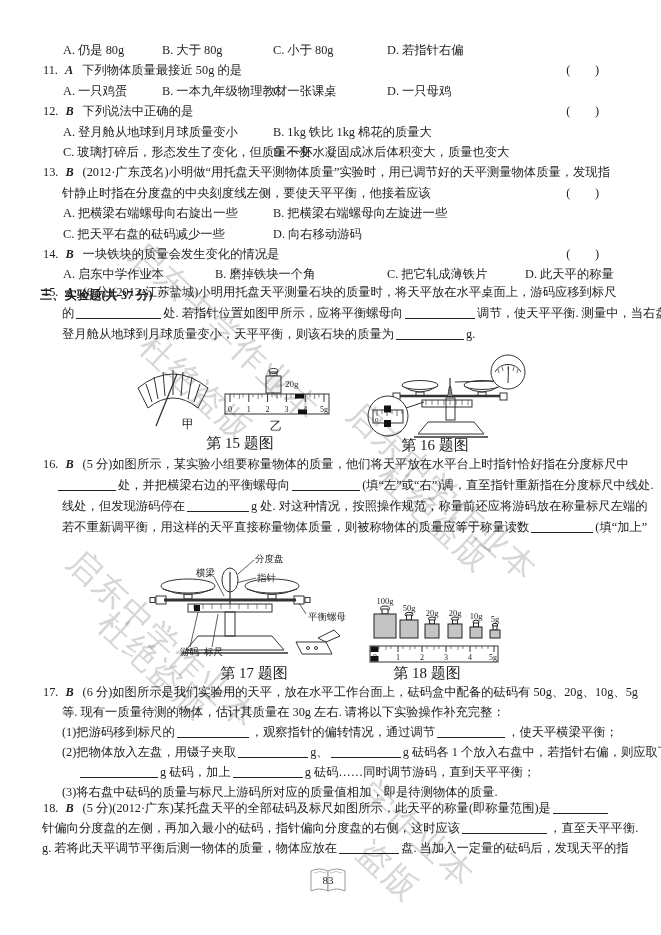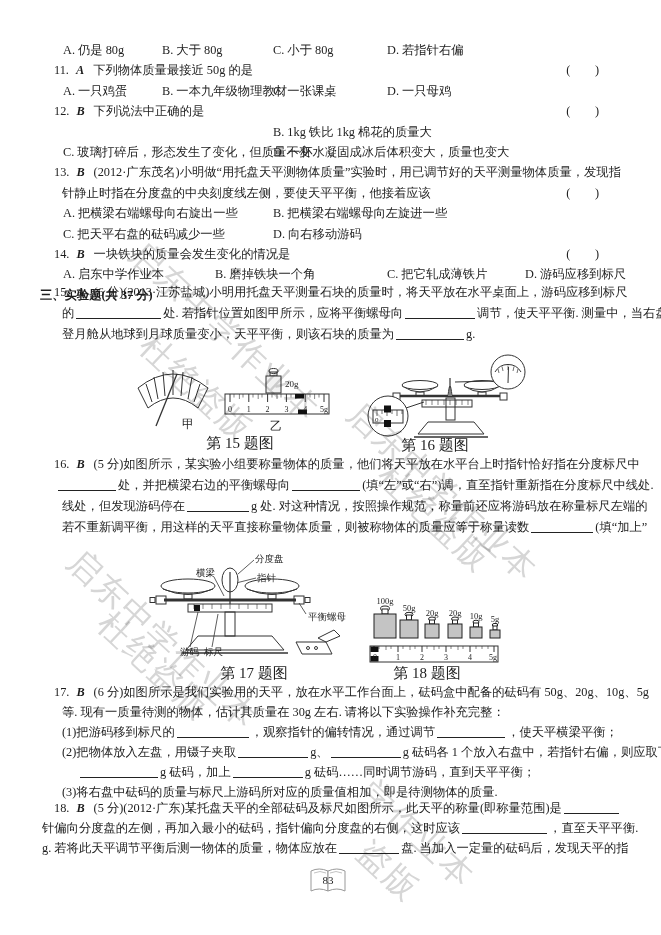--- a/index.html
+++ b/index.html
@@ -5,21 +5,21 @@
   html,body{margin:0;padding:0;background:#9a9a9a;}
   .page{position:relative;width:661px;height:935px;background:#ffffff;overflow:hidden;
         font-family:"Liberation Serif","DejaVu Serif",serif;color:#1d1d1d;}
   .sec{position:absolute;left:40px;width:581px;z-index:2;}
   .ln{position:relative;white-space:nowrap;font-size:12.3px;}
   .s1 .ln{line-height:20.4px;height:20.4px;}
   .s2 .ln{line-height:21px;height:21px;}
   .s3 .ln{line-height:21px;height:21px;}
   .s4 .ln{line-height:20px;height:20px;}
   .s5 .ln{line-height:20px;height:20px;}
-  .qnum{margin-left:14px;font-family:Liberation Serif, serif;}
+  .qnum{margin-left:3px;font-family:Liberation Serif, serif;}
   .qans{font-weight:bold;font-style:italic;margin:0 9px 0 7px;}
   .qstem{}
   .bracket{position:absolute;right:22px;}
   .opt{position:absolute;white-space:nowrap;}
   .cont{padding-left:22px;}
   .cont0{padding-left:2px;}
   .ind38{padding-left:38px;}
   .sect-title{font-weight:bold;}
   .blank{display:inline-block;border-bottom:1px solid #222;height:12px;vertical-align:-2px;margin:0 2px;}
   .figblock{position:absolute;left:0;width:661px;z-index:2;}
@@ -60,20 +60,21 @@
       <span class="opt" style="left:23px">A. 一只鸡蛋</span>
       <span class="opt" style="left:122px">B. 一本九年级物理教材</span>
       <span class="opt" style="left:233px">C. 一张课桌</span>
       <span class="opt" style="left:347px">D. 一只母鸡</span>
     </div>
     <div class="ln">
       <span class="qnum">12.</span><span class="qans">B</span><span class="qstem">下列说法中正确的是</span>
       <span class="bracket">(　　)</span>
     </div>
     <div class="ln">
+      <span class="opt" style="left:23px">A. 登月舱从地球到月球质量变小</span>
       <span class="opt" style="left:233px">B. 1kg 铁比 1kg 棉花的质量大</span>
     </div>
     <div class="ln">
       <span class="opt" style="left:23px">C. 玻璃打碎后，形态发生了变化，但质量不变</span>
       <span class="opt" style="left:233px">D. 一杯水凝固成冰后体积变大，质量也变大</span>
     </div>
     <div class="ln">
       <span class="qnum">13.</span><span class="qans">B</span><span class="qstem">(2012·广东茂名)小明做“用托盘天平测物体质量”实验时，用已调节好的天平测量物体质量，发现指</span>
     </div>
     <div class="ln cont">
@@ -89,21 +90,21 @@
       <span class="opt" style="left:233px">D. 向右移动游码</span>
     </div>
     <div class="ln">
       <span class="qnum">14.</span><span class="qans">B</span><span class="qstem">一块铁块的质量会发生变化的情况是</span>
       <span class="bracket">(　　)</span>
     </div>
     <div class="ln">
       <span class="opt" style="left:23px">A. 启东中学作业本</span>
       <span class="opt" style="left:175px">B. 磨掉铁块一个角</span>
       <span class="opt" style="left:347px">C. 把它轧成薄铁片</span>
-      <span class="opt" style="left:485px">D. 游码应移到标尺</span>
+      <span class="opt" style="left:485px">D. 此天平的称量</span>
     </div>
     <div class="ln sect-title">三、实验题(共 37 分)</div>
   </div>
 
   <div class="sec s2" style="top:282px;">
     <div class="ln">
       <span class="qnum">15.</span><span class="qans">A</span><span>(6 分)(2013·江苏盐城)小明用托盘天平测量石块的质量时，将天平放在水平桌面上，游码应移到标尺</span>
     </div>
     <div class="ln cont">
       <span>的</span><span class="blank" style="width:85px"></span><span>处. 若指针位置如图甲所示，应将平衡螺母向</span><span class="blank" style="width:70px"></span><span>调节，使天平平衡. 测量中，当右盘所加</span>

